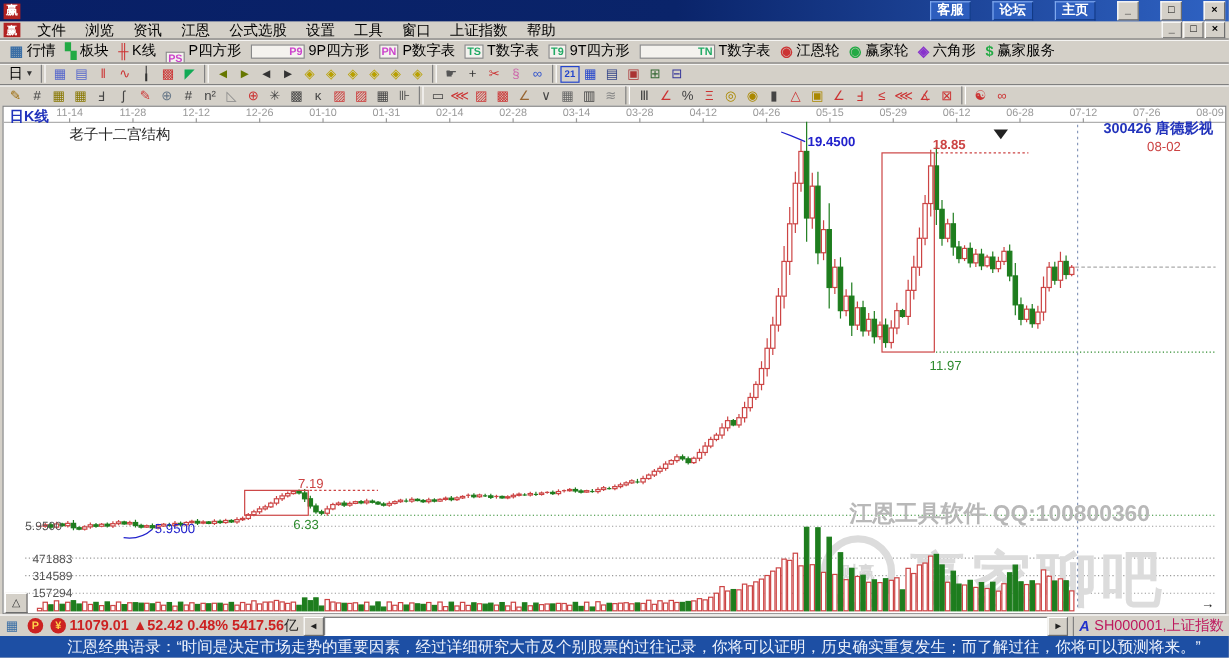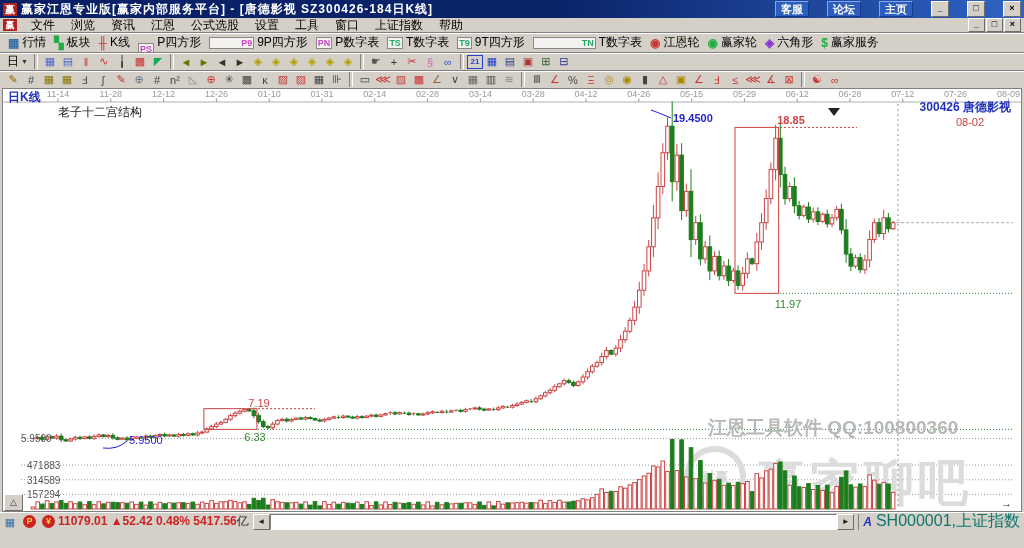--- a/index.html
+++ b/index.html
@@ -51,34 +51,33 @@
   .coin{display:inline-block;width:13px;height:13px;border-radius:50%;background:#cc2222;color:#ffd24a;
     font-size:9px;font-weight:bold;text-align:center;line-height:13px;margin:0 3px;}
   .idx{color:#cc2222;font-weight:bold;white-space:nowrap;}
   .idx .unit{color:#222;font-weight:normal;}
   .sb-scroll{display:flex;align-items:center;height:14px;margin:0 4px;flex:1;}
   .sb-arrow{width:15px;height:14px;background:#d4d0c8;border:1px solid;border-color:#fff #6d6d6d #6d6d6d #fff;
     font-size:8px;text-align:center;line-height:13px;cursor:pointer;color:#222;}
   .sb-track{flex:1;height:14px;background:#fff;border:1px solid;border-color:#808080 #fff #fff #808080;}
   .sb-right{display:flex;align-items:center;gap:4px;padding:0 4px;white-space:nowrap;border-left:1px solid #808080;height:16px;}
   .sb-a{color:#2233cc;font-weight:bold;font-style:italic;font-size:12px;}
-  .sb-label{color:#0f766e;font-size:16px;}
+  .sb-label{color:#be185d;font-size:12px;}
   
   .quotebar{position:absolute;left:0;top:530px;width:1024px;height:18px;background:#1d4fa4;
     color:#eef2fb;font-size:13px;display:flex;align-items:center;white-space:nowrap;overflow:hidden;}
   .quotebar span{padding-left:56px;}
 </style>
 </head>
 <body>
 
 <div class="app">
 
   <div class="titlebar">
     <span class="app-ico">赢</span>
-    <span class="title-txt">赢家江恩专业版[赢家内部服务平台] - [唐德影视  SZ300426-184日K线]</span>
     <span class="title-right">
       <span class="tb-chip">客服</span>
       <span class="tb-chip">论坛</span>
       <span class="tb-chip">主页</span>
       <span class="win-btn">_</span>
       <span class="win-btn">□</span>
       <span class="win-btn">×</span>
     </span>
   </div>
 
@@ -897,14 +896,17 @@
       <span class="sb-arrow">◄</span>
       <span class="sb-track"></span>
       <span class="sb-arrow">►</span>
     </span>
     <span class="sb-right">
       <span class="sb-a">A</span>
       <span class="sb-label">SH000001,上证指数</span>
     </span>
   </div>
 
+  <div class="quotebar">
+    <span>江恩经典语录：“时间是决定市场走势的重要因素，经过详细研究大市及个别股票的过往记录，你将可以证明，历史确实重复发生；而了解过往，你将可以预测将来。”</span>
+  </div>
 
 </div>
 
 </body></html>

